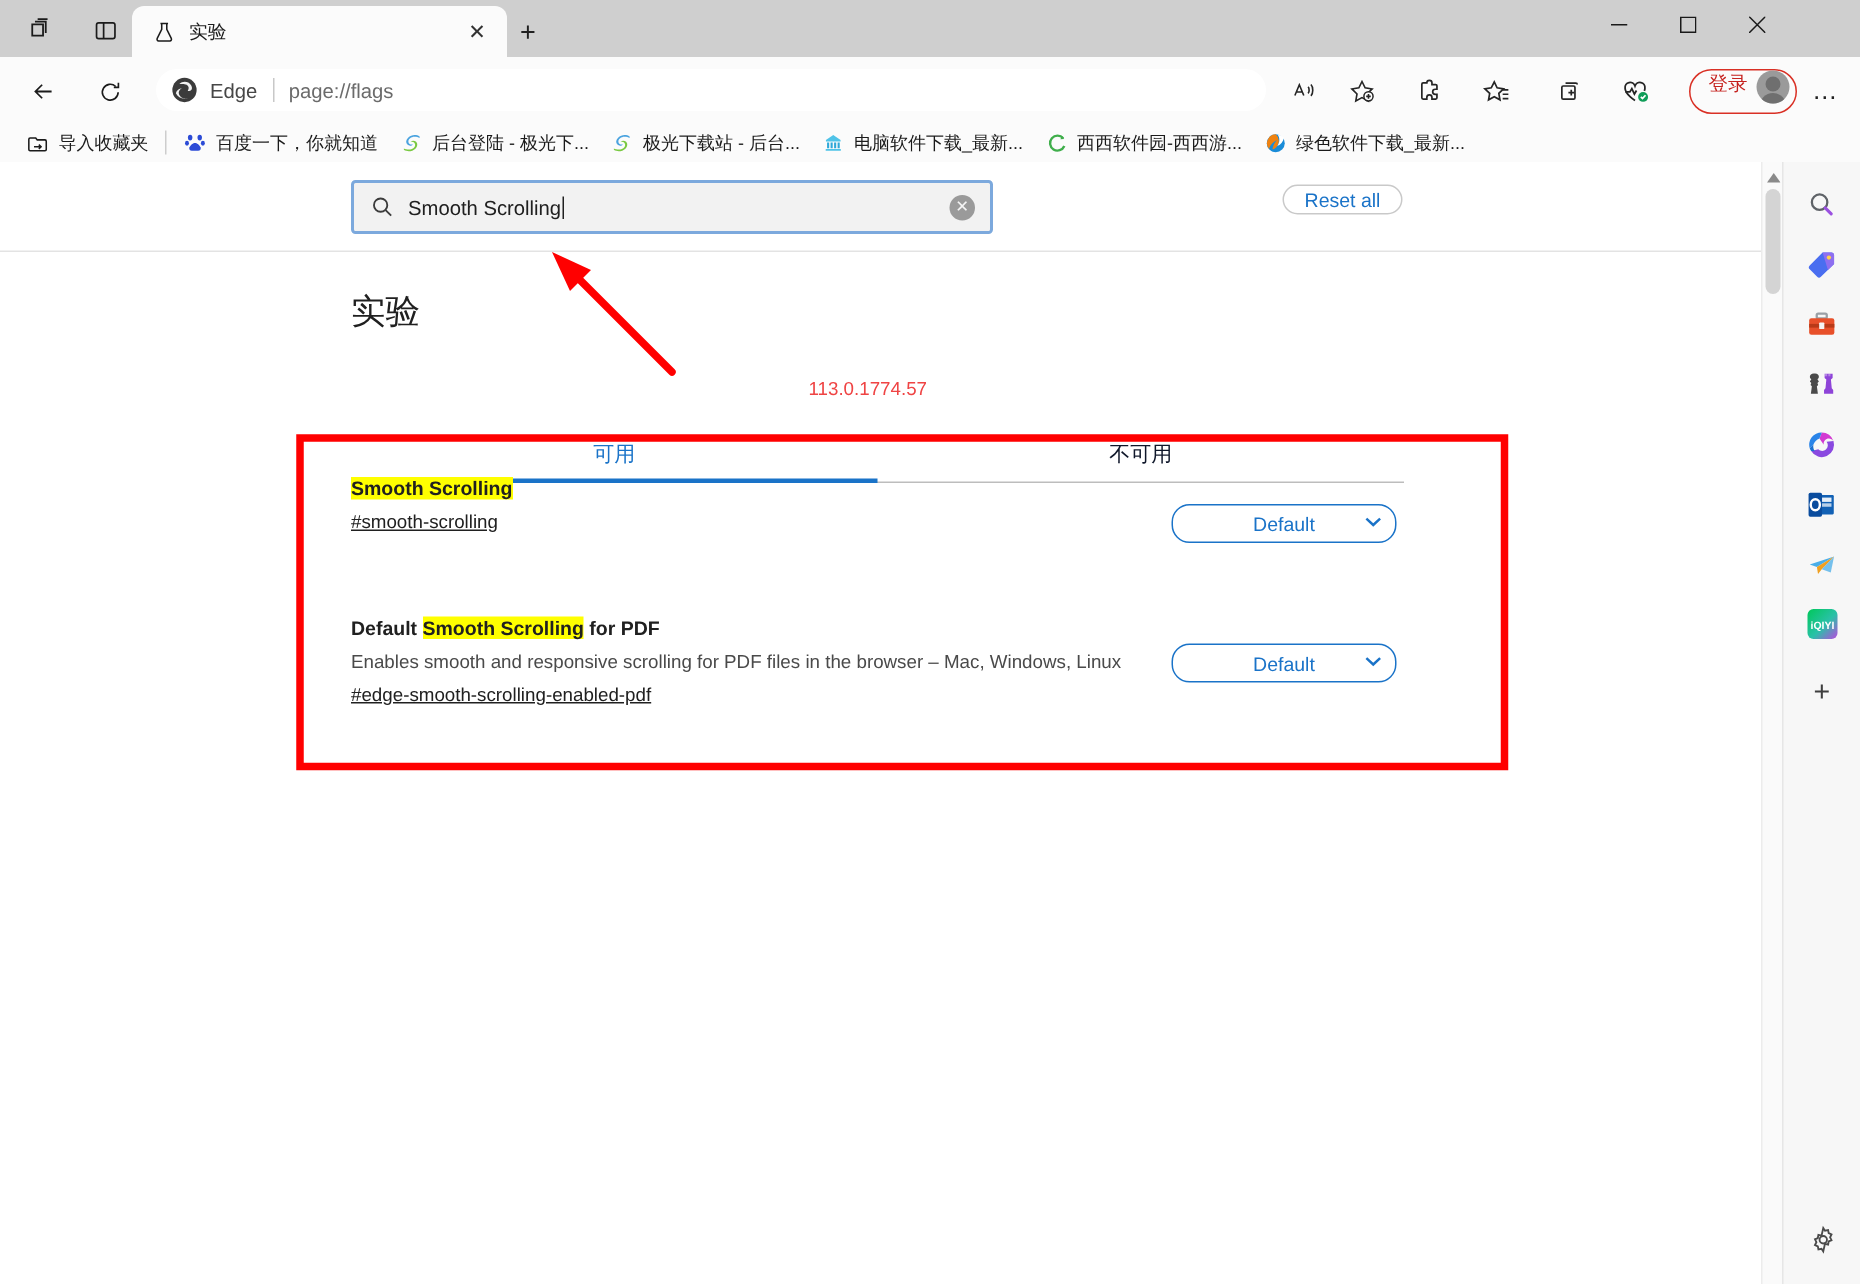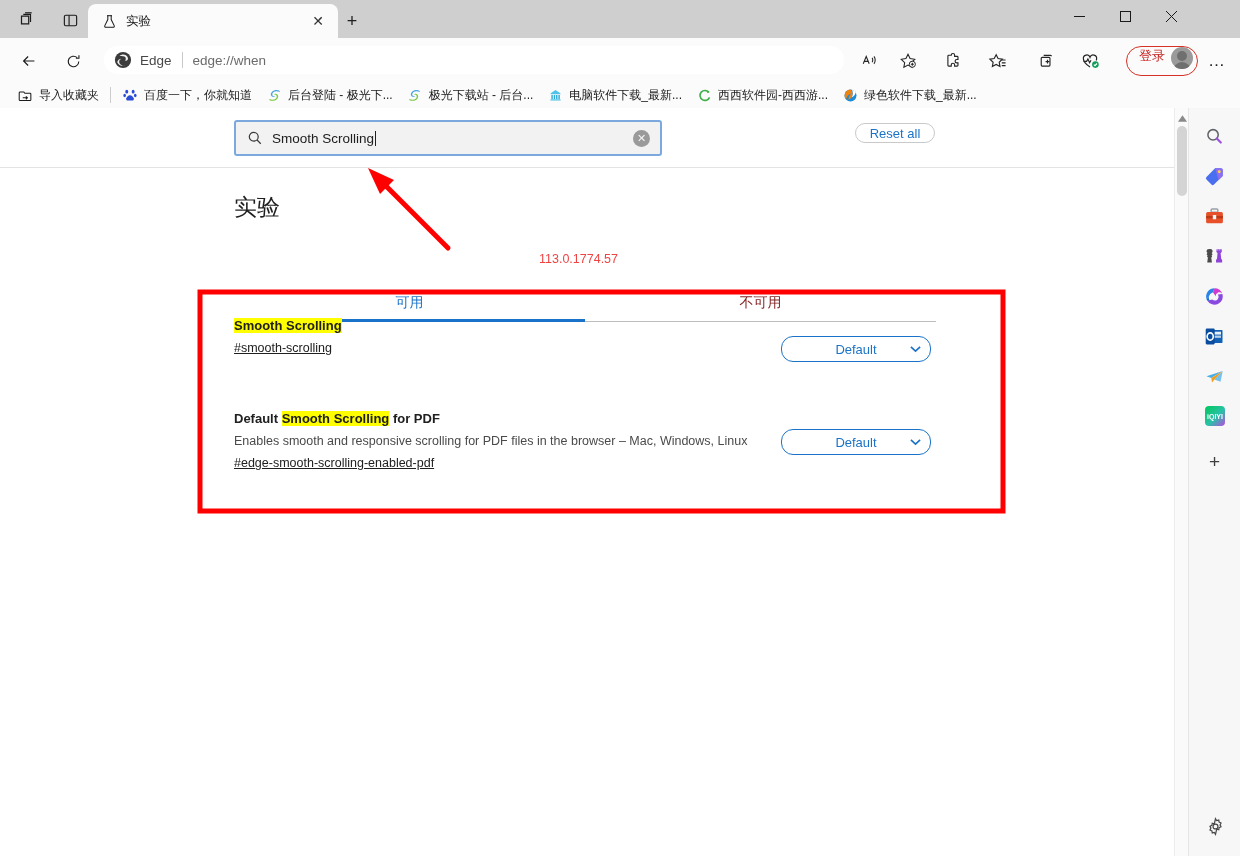--- a/index.html
+++ b/index.html
@@ -158,21 +158,21 @@
   #version {
     position:absolute; left:539px; top:204px;
     font-size:12.5px; color:#ef4444;margin-top:48px;
   }
   #tabsrow {
     position:absolute; left:234px; top:246px; width:702px; height:32px;
     display:flex; border-bottom:1px solid #bdbdbd;margin-top:44px;
   }
   .ptab {
     flex:1; display:flex; align-items:center; justify-content:center;
-    font-size:14px; color:#7f1d1d; position:relative; padding-bottom:6px;
+    font-size:14px; color:#0f172a; position:relative; padding-bottom:6px;
   }
   .ptab.active { color:#1a73c8; }
   .ptab.active:after {
     content:""; position:absolute; left:0; bottom:-1px; width:100%; height:3px;
     background:#1a73c8;
   }
   
   .flagrow { position:absolute; left:234px; width:700px; }
   .flag-name { font-size:13px; font-weight:bold; color:#202020; }
   .hl { background:#ffff00; }
@@ -307,21 +307,21 @@
   <div id="omnibox">
     <span class="edge-logo">
       <svg width="18" height="18" viewBox="0 0 20 20">
         <circle cx="10" cy="10" r="9" fill="#3b3b3b"></circle>
         <path d="M3.6 12.4c1.6 3.4 5.6 5 9 3.5-2.6 1-5.8-.2-6.7-2.8-.6-1.9.5-3.6 2.2-4.4C6 8.9 4.1 10.4 3.6 12.4z" fill="#f2f2f2"></path>
         <path d="M6.2 5.6C8.6 3 13 3.4 14.9 6.4c.9 1.4.8 2.8.1 3.6-.6.7-1.7.9-2.6.5 1.2-1.3.9-3.3-.8-4.3-1.6-1-4-.7-5.4-.6z" fill="#f2f2f2"></path>
       </svg>
     </span>
     <span class="edge-label">Edge</span>
     <span class="divider"></span>
-    <span class="url">edge://when</span>
+    <span class="url">page://flags</span>
   </div>
 
   <div class="tbicon" style="left:855px;">
     <svg width="18" height="18" viewBox="0 0 20 20" fill="none" stroke="#252525" stroke-width="1.2">
       <path d="M2.5 13l3.3-8 3.3 8M3.8 10.4h4.1"></path>
       <path d="M12.3 6.6c1 1.1 1 3.7 0 4.8M14.4 4.8c1.8 1.9 1.8 6.5 0 8.4"></path>
     </svg>
   </div>
   <div class="tbicon" style="left:893px;">
     <svg width="18" height="18" viewBox="0 0 20 20" fill="none" stroke="#252525" stroke-width="1.2">

